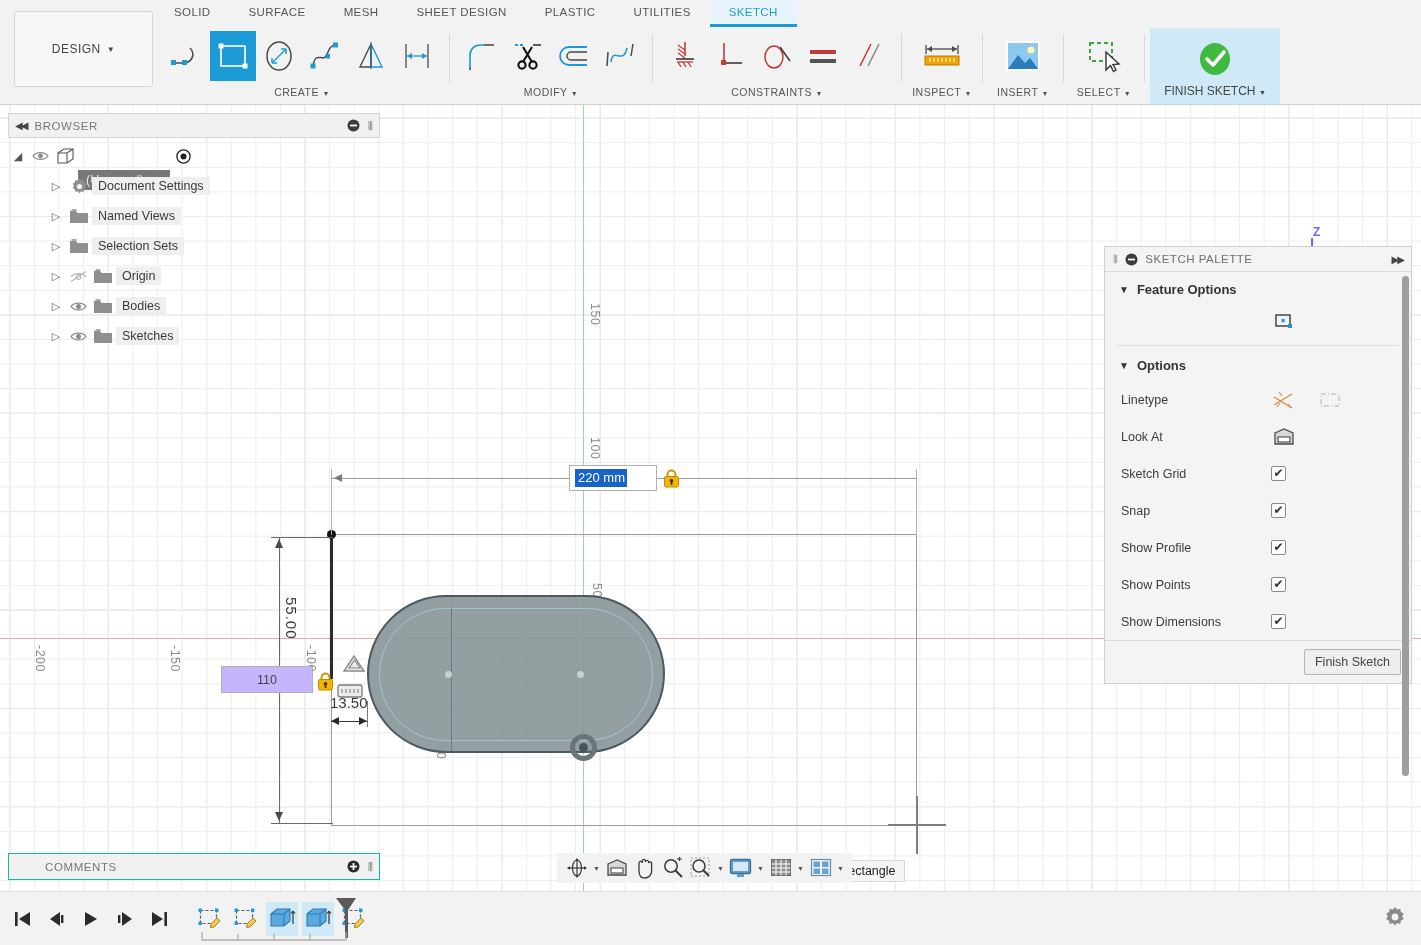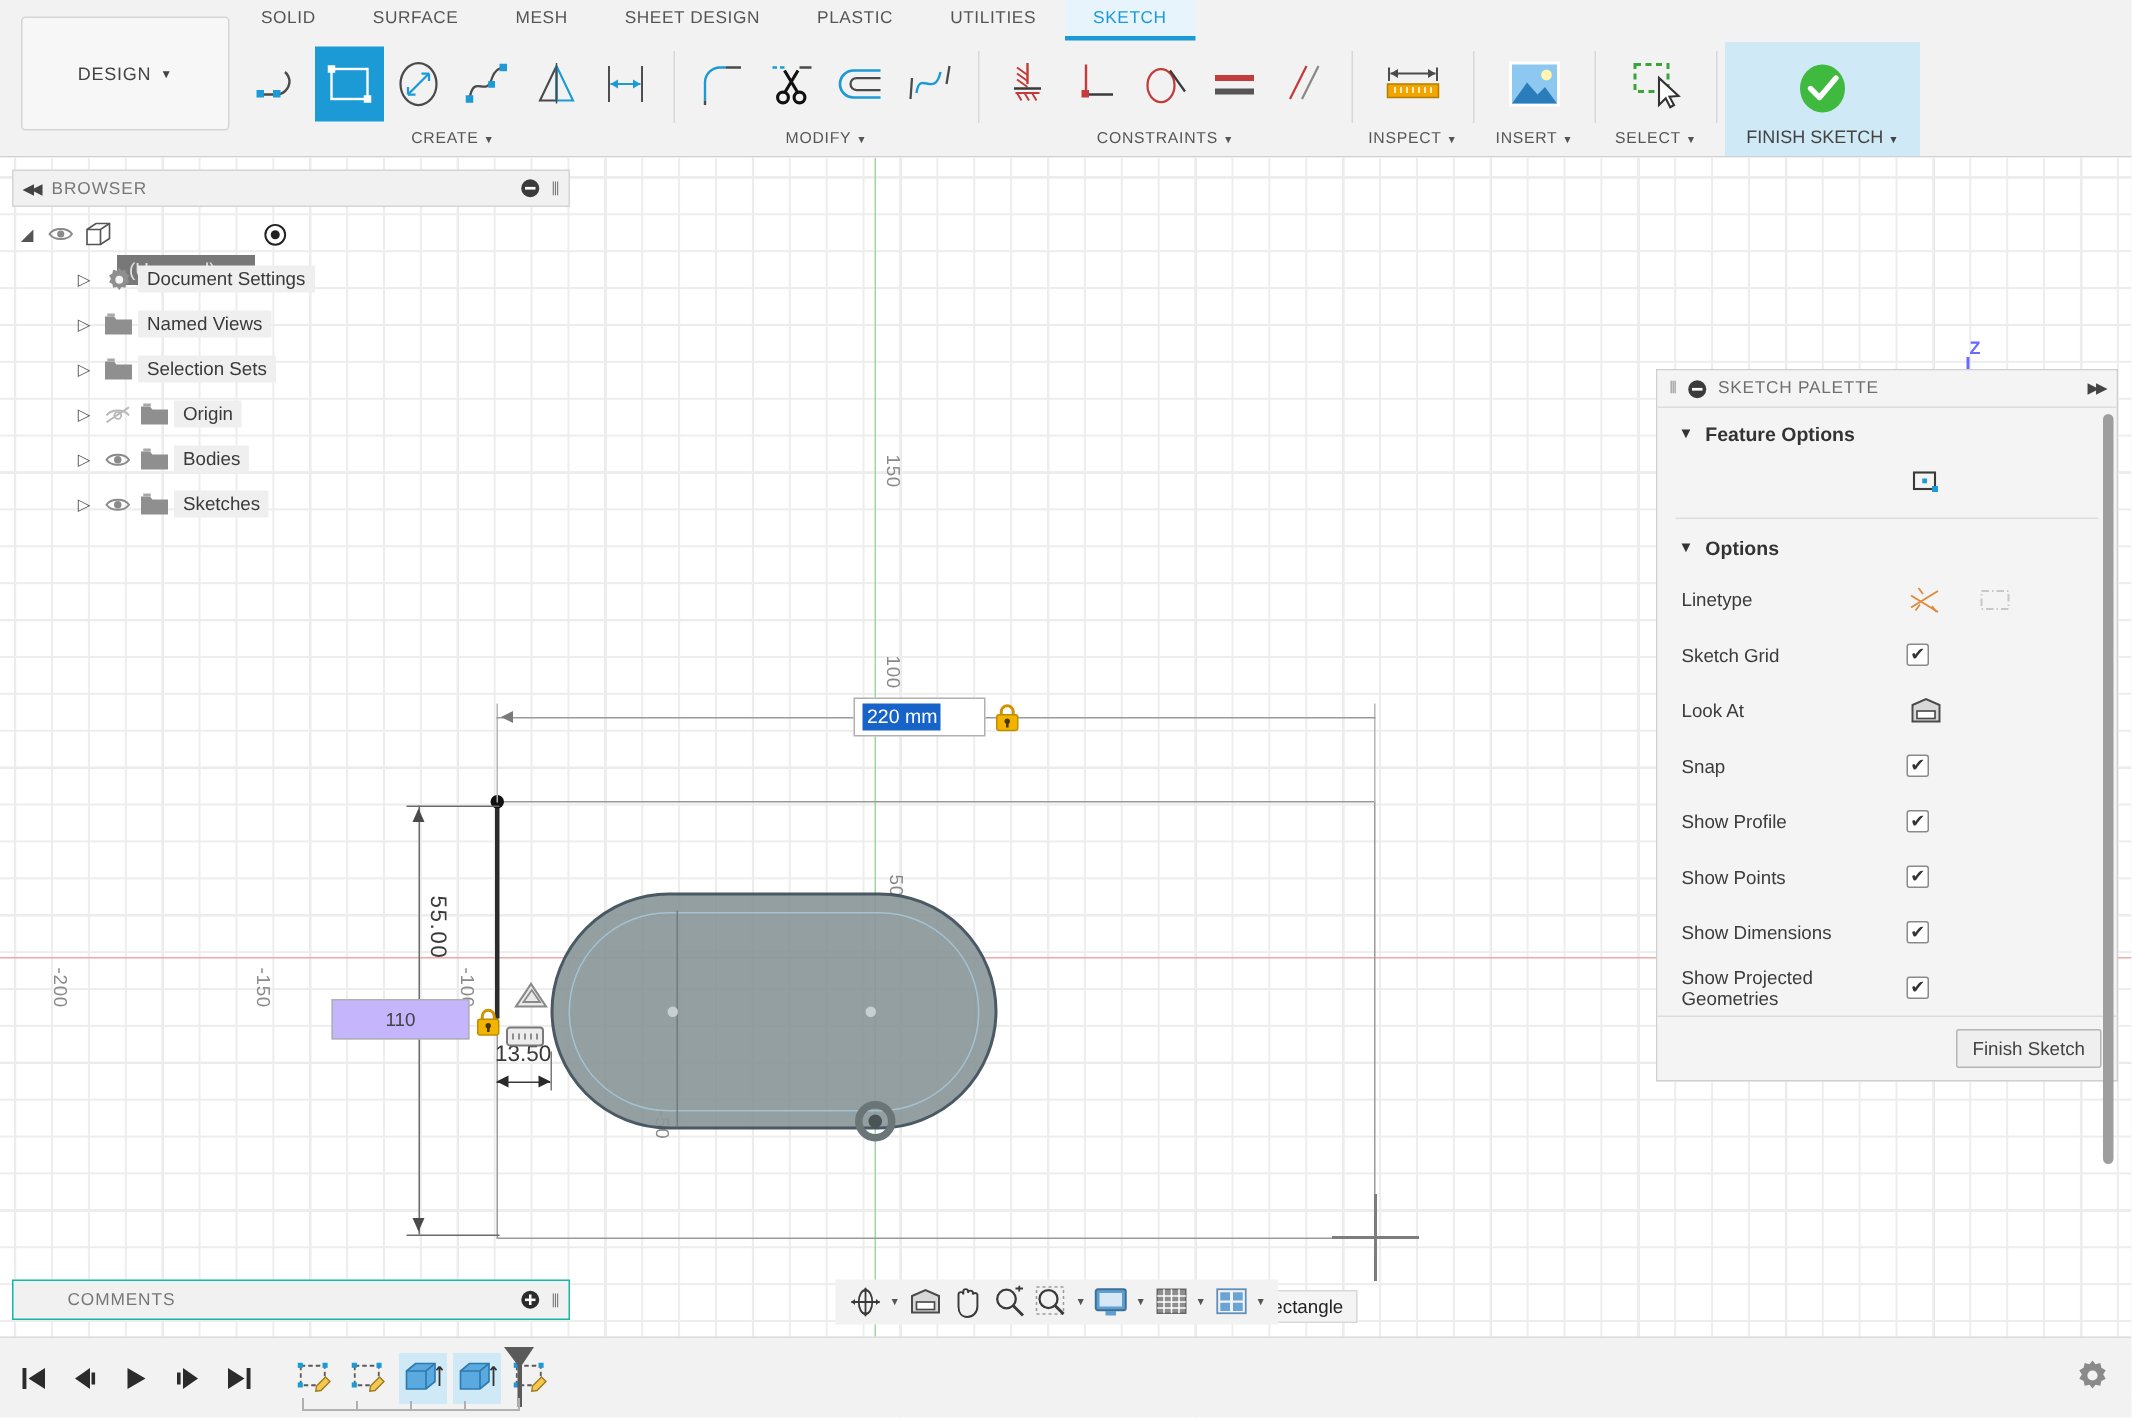--- a/index.html
+++ b/index.html
@@ -756,40 +756,40 @@
         </span>
         <span class="sqbtn">
           <svg width="24" height="20" viewBox="0 0 24 20">
             <path d="M3 4 h18 v12 h-18 z" fill="none" stroke="#c8c8c8" stroke-width="1.4" stroke-dasharray="5 2 1 2"></path>
           </svg>
         </span>
       </span>
     </div>
 
     <div class="prow">
-      <span class="pname">Sketch Grid</span>
-      <span class="pctl">
-          <span class="chk on"></span>
-        </span>
-    </div>
-
-    <div class="prow">
       <span class="pname">Look At</span>
       <span class="pctl">
         <span class="sqbtn">
           <svg width="22" height="20" viewBox="0 0 22 20">
             <path d="M2 6 L11 2 L20 6 L20 17 L2 17 Z" fill="#d8d8d8" stroke="#4a4a4a" stroke-width="1.3"></path>
             <rect x="5" y="10" width="12" height="5" fill="#ffffff" stroke="#4a4a4a" stroke-width="1.1"></rect>
           </svg>
         </span>
         <span></span>
       </span>
     </div>
 
     <div class="prow">
+      <span class="pname">Sketch Grid</span>
+      <span class="pctl">
+          <span class="chk on"></span>
+        </span>
+    </div>
+
+    <div class="prow">
       <span class="pname">Snap</span>
       <span class="pctl">
           <span class="chk on"></span>
         </span>
     </div>
 
 
     <div class="prow">
       <span class="pname">Show Profile</span>
       <span class="pctl">
@@ -805,26 +805,20 @@
     </div>
 
     <div class="prow">
       <span class="pname">Show Dimensions</span>
       <span class="pctl">
           <span class="chk on"></span>
         </span>
     </div>
 
 
-    <div class="prow">
-      <span class="pname">Show Projected Geometries</span>
-      <span class="pctl">
-          <span class="chk on"></span>
-        </span>
-    </div>
 
     <div id="pal-foot">
       <button id="finish-sketch-btn">Finish Sketch</button>
     </div>
   </div>
 </div>
 
 <div id="comments">
   <span id="comments-title">COMMENTS</span>
   <span>

